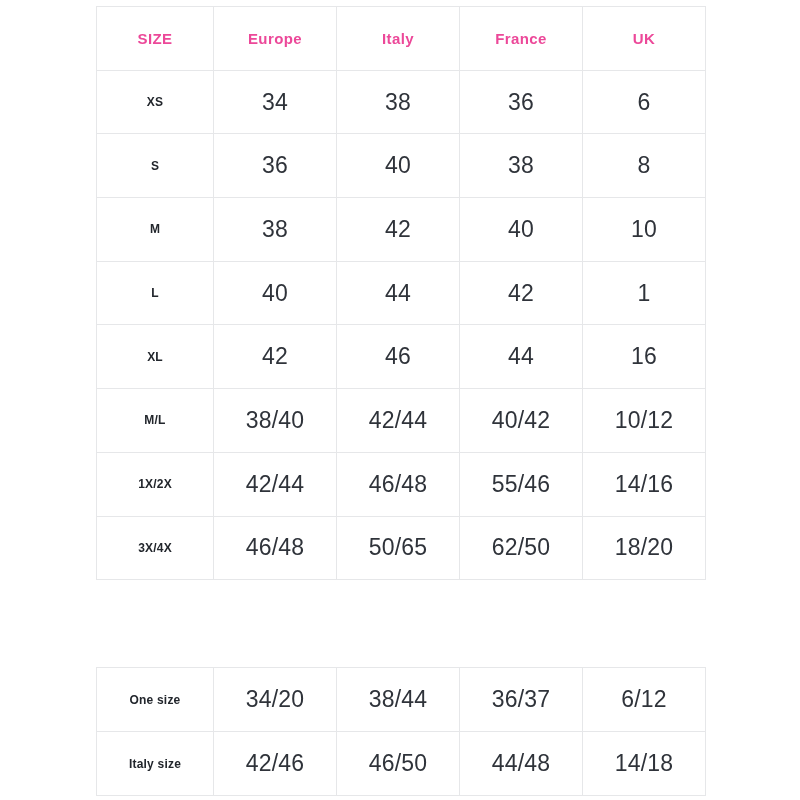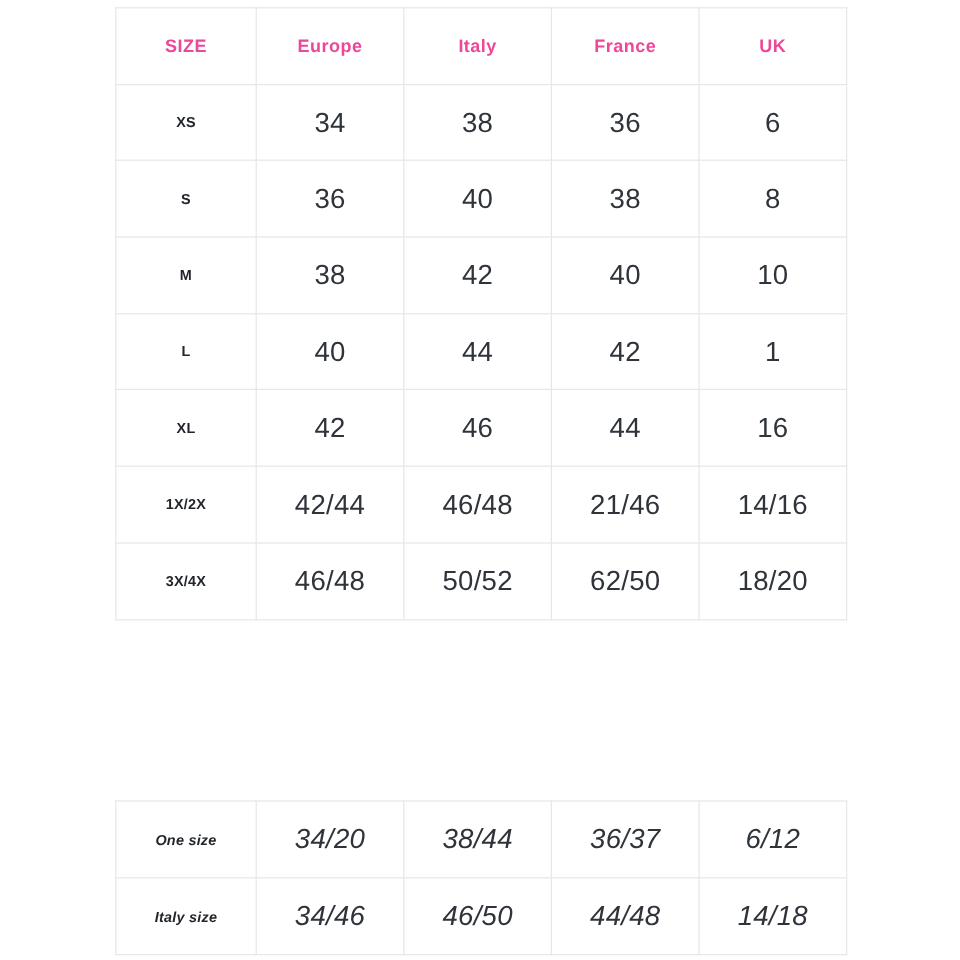--- a/index.html
+++ b/index.html
@@ -33,21 +33,21 @@
   td {
     border: 1px solid #e6e7e9;
     text-align: center;
     vertical-align: middle;
     font-size: 23px;
     color: #2f333a;
     letter-spacing: 0.2px;
     padding: 0;
   }
   .main-table td { height: 62.7px; }
-  .extra-table td { height: 63px; font-style: italic; }
+  .extra-table td { height: 63px; }
 
   col.c-size   { width: 117px; }
   col.c-region { width: 123px; }
 
   td.size-cell {
     font-weight: bold;
     font-size: 12px;
     color: #22262c;
   }
   td.head-cell {
@@ -109,30 +109,37 @@
           <td>1</td>
         </tr>
         <tr>
           <td class="size-cell">XL</td>
           <td>42</td>
           <td>46</td>
           <td>44</td>
           <td>16</td>
         </tr>
         <tr>
+          <td class="size-cell">M/L</td>
+          <td>38/40</td>
+          <td>42/44</td>
+          <td>40/42</td>
+          <td>10/12</td>
+        </tr>
+        <tr>
           <td class="size-cell">1X/2X</td>
           <td>42/44</td>
           <td>46/48</td>
-          <td>21/46</td>
+          <td>55/46</td>
           <td>14/16</td>
         </tr>
         <tr>
           <td class="size-cell">3X/4X</td>
           <td>46/48</td>
-          <td>50/52</td>
+          <td>50/65</td>
           <td>62/50</td>
           <td>18/20</td>
         </tr>
       </tbody>
     </table>
   </div>
 
   <div class="table-wrap" id="extra-table-wrap">
     <table class="extra-table">
       <colgroup>
@@ -145,21 +152,21 @@
       <tbody>
         <tr>
           <td class="size-cell">One size</td>
           <td>34/20</td>
           <td>38/44</td>
           <td>36/37</td>
           <td>6/12</td>
         </tr>
         <tr>
           <td class="size-cell">Italy size</td>
-          <td>34/46</td>
+          <td>42/46</td>
           <td>46/50</td>
           <td>44/48</td>
           <td>14/18</td>
         </tr>
       </tbody>
     </table>
   </div>
 
 </div>
 

